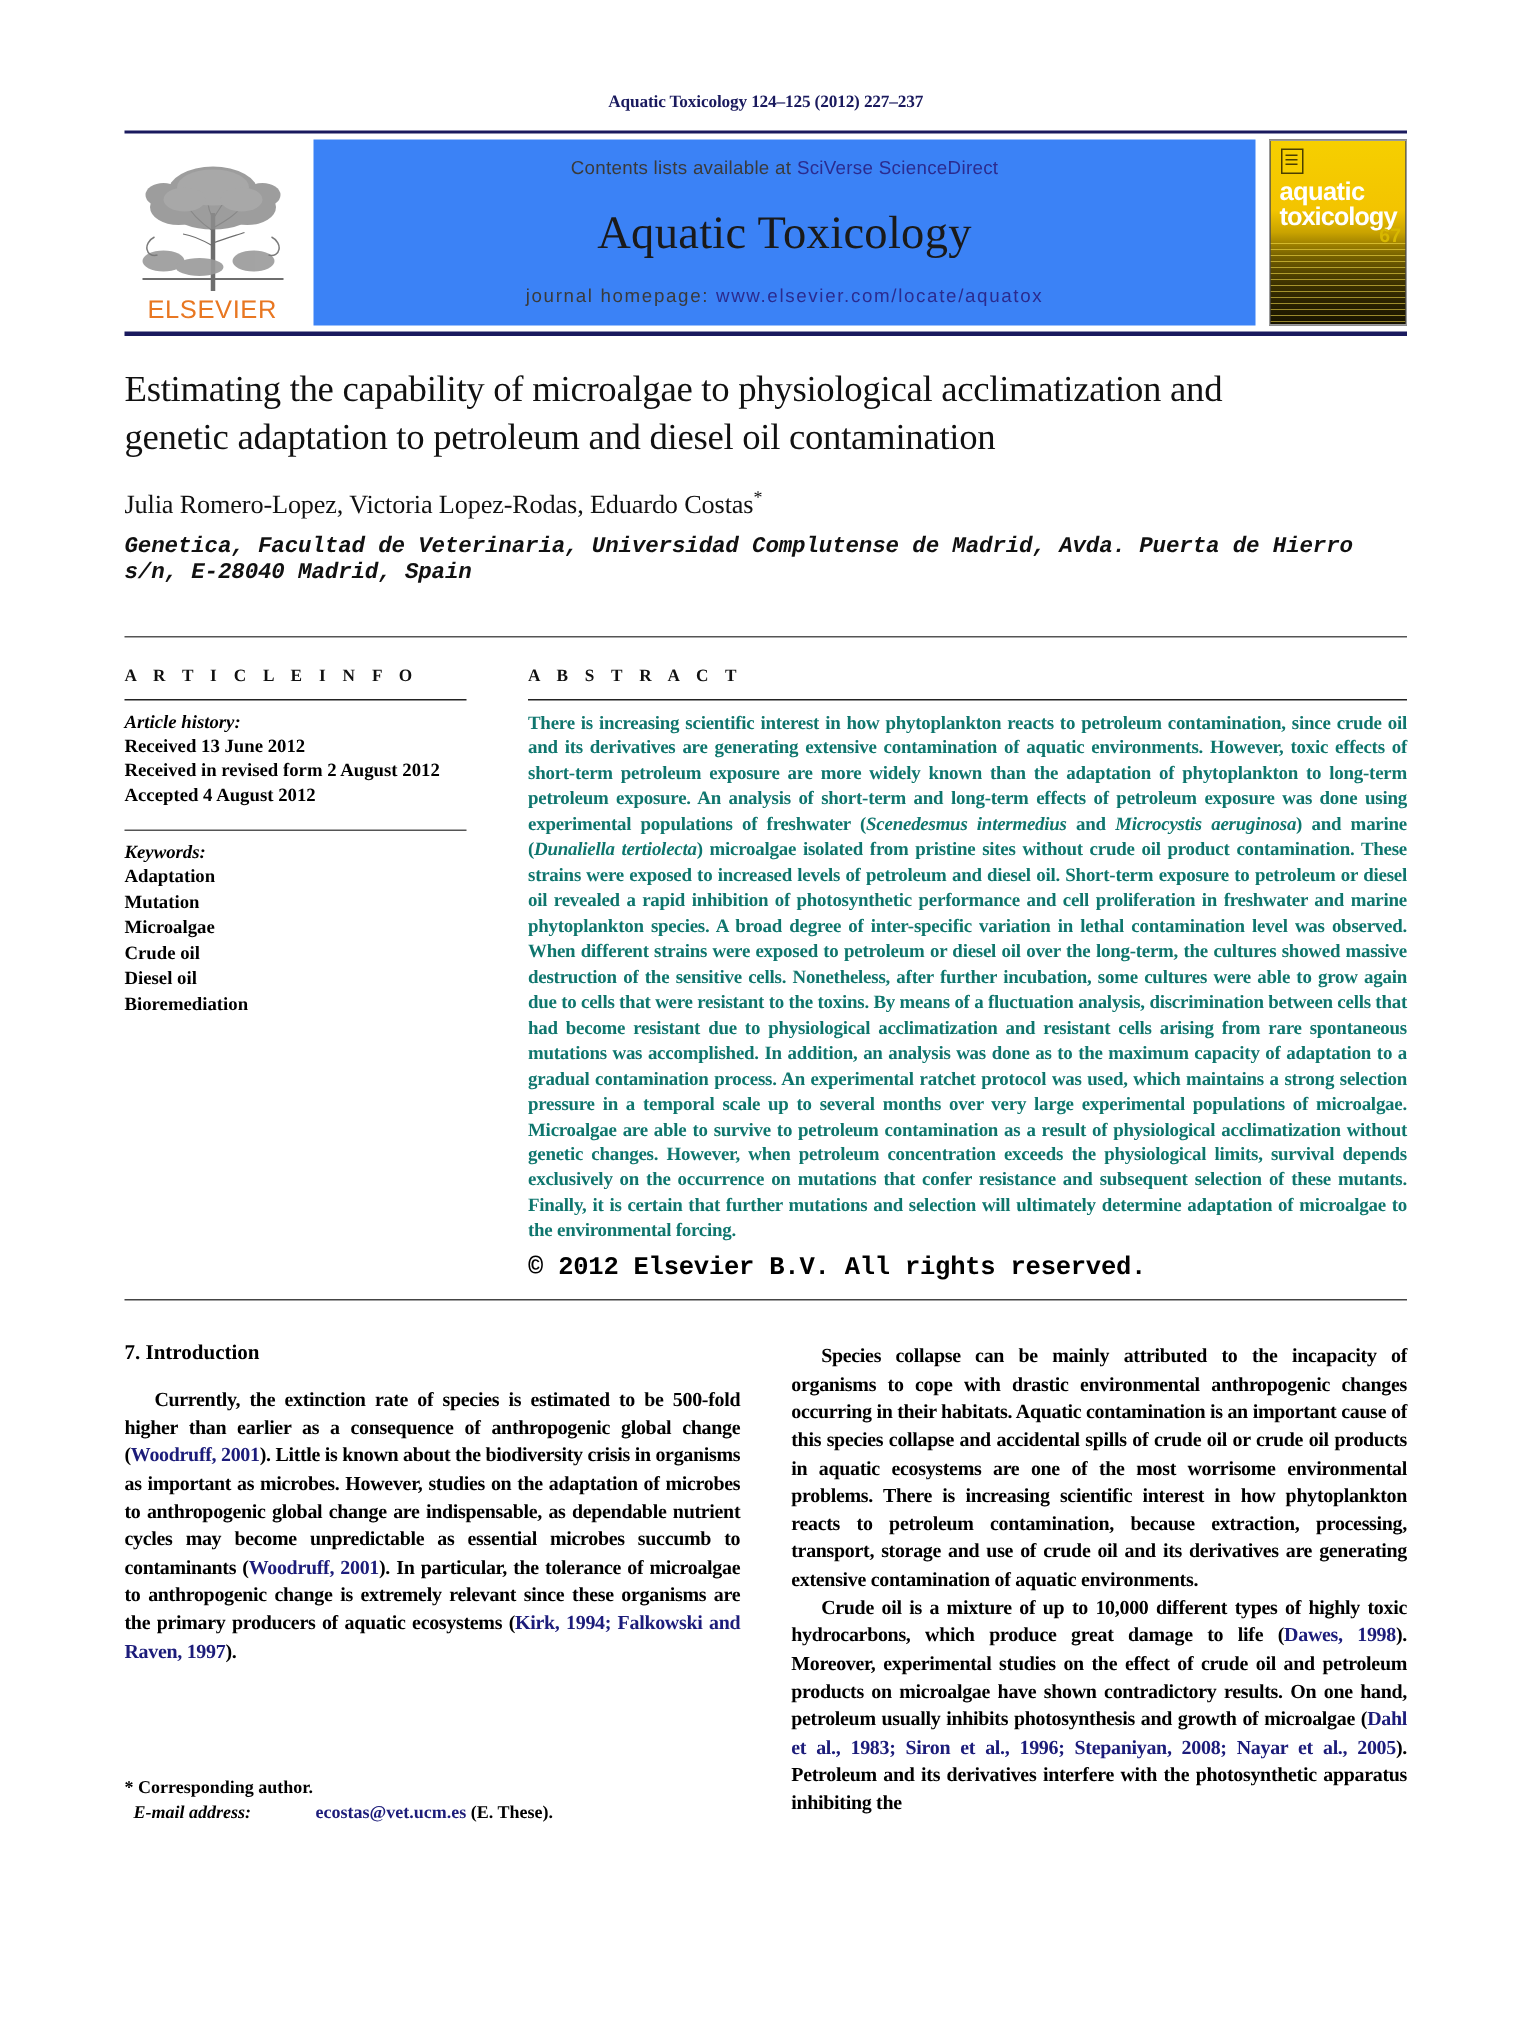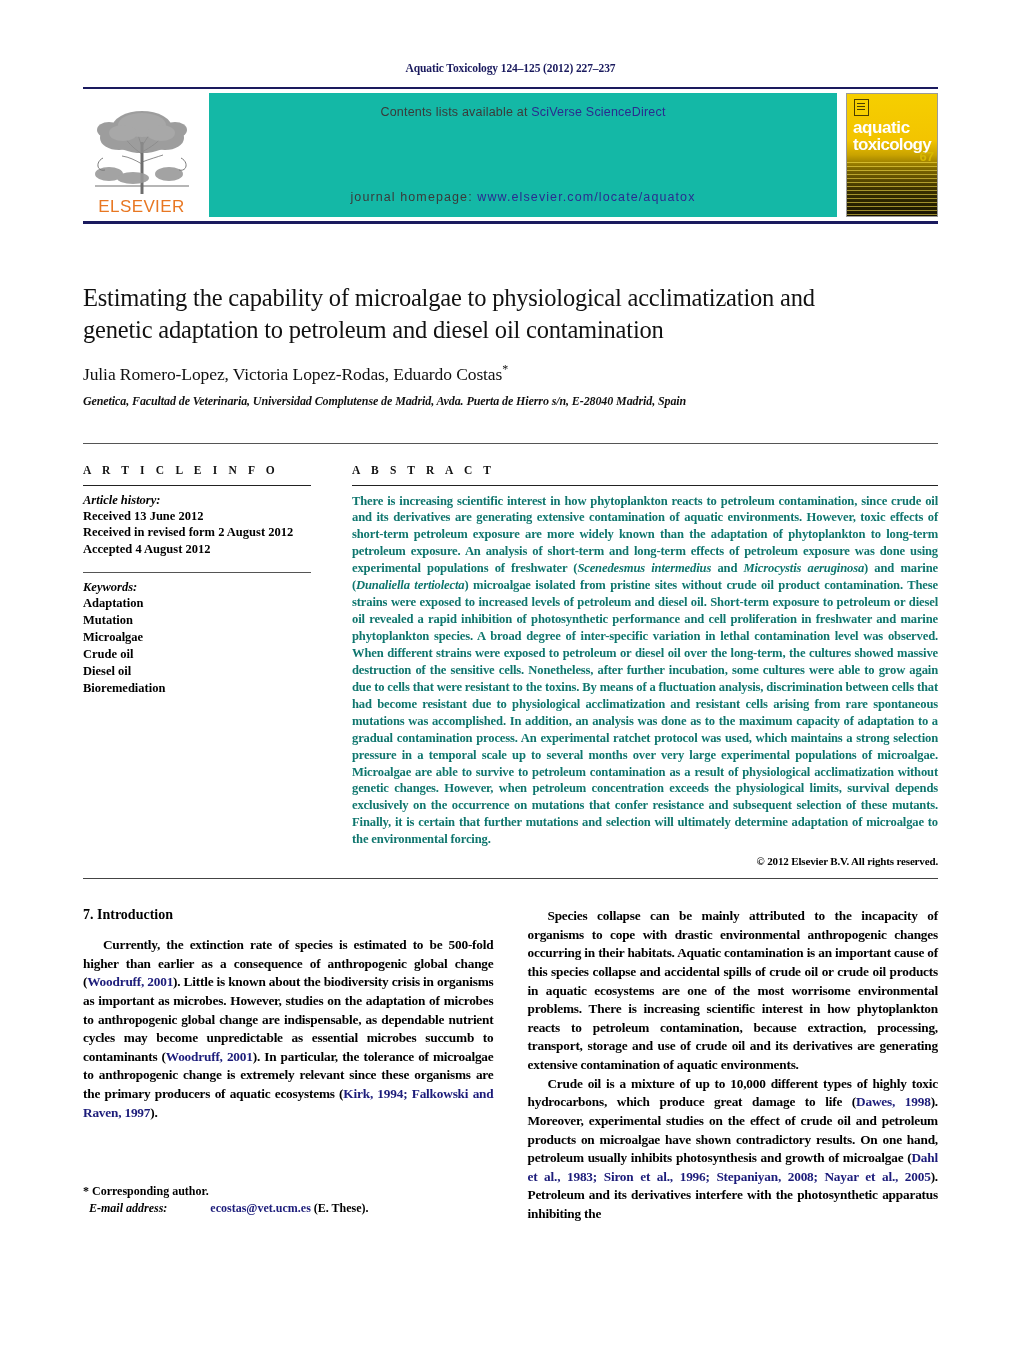--- a/index.html
+++ b/index.html
@@ -62,21 +62,21 @@
   .elsevier-word {
     font-family: Liberation Sans, sans-serif;
     color: #e87722;
     font-size: 17px;
     letter-spacing: 0.4px;
     line-height: 1;
     font-weight: 400;
   }
   .journal-band {
     flex: 1 1 auto;
-    background: #14b8a6;
+    background: #3b82f6;
     margin: 0 9px 0 9px;
     display: flex;
     flex-direction: column;
     align-items: center;
     justify-content: space-between;
     padding: 12px 0 13px 0;
     box-sizing: border-box;
   }
   .contents-line {
     font-family: "Liberation Sans", sans-serif;
@@ -155,44 +155,44 @@
   }
   .cover-ripples {
     position: absolute;
     left: 0; right: 0; top: 68px; bottom: 0;
     background: repeating-linear-gradient(180deg,
        rgba(255,230,80,0.55) 0px, rgba(255,230,80,0.55) 1px,
        rgba(0,0,0,0.0) 1px, rgba(0,0,0,0.0) 4px);
   }
 
   
-  .title-block { padding-top: 58px; }
+  .title-block { padding-top: 20px; }
   .paper-title {
     font-family: "Liberation Serif", serif;
     font-size: 24.5px;
     line-height: 1.30;
     color: #111111;
     margin: 0;
     font-weight: 400;
     letter-spacing: -0.2px;
     max-width: 780px;
   }
   .authors {
     font-family: "Liberation Serif", serif;
     font-size: 17.5px;
     margin-top: 16px;
     color: #111111;
     letter-spacing: -0.1px;
   }
   .authors .star { font-size: 12px; vertical-align: super; }
   .affiliation {
-    font-family: Liberation Serif, serif;
+    font-family: Liberation Mono, monospace;
     font-style: italic;
     font-weight: bold;
-    font-size: 12px;
+    font-size: 15px;
     margin-top: 9px;
     color: #111111;
     letter-spacing: -0.1px;
   }
 
   
   .info-abstract {
     display: flex;
     margin-top: 34px;
     border-top: 1.6px solid #555;
@@ -237,24 +237,24 @@
     font-family: "Liberation Serif", serif;
     font-weight: bold;
     font-size: 12.6px;
     line-height: 1.345;
     text-align: justify;
     color: #0f766e;
     letter-spacing: -0.15px;
   }
   .abstract-body i { font-style: italic; }
   .copyright {
-    font-family: Liberation Serif, serif;
-    font-weight: bold;
-    font-size: 11px;
-    text-align: right;
+    font-family: Liberation Mono, monospace;
+    font-weight: bold;
+    font-size: 17px;
+    text-align: left;
     margin-top: 7px;
     letter-spacing: -0.15px;
   }
   .abs-bottom-rule {
     border-top: 1.3px solid #444;
     margin-top: 11px;
   }
 
   
   .body-cols {
@@ -367,20 +367,21 @@
         <path d="M14 56 C6 60 8 70 16 68" stroke="#7a7a7a" stroke-width="1" fill="none"></path>
         <path d="M92 56 C100 60 98 70 90 68" stroke="#7a7a7a" stroke-width="1" fill="none"></path>
       </svg>
       <div class="elsevier-word">ELSEVIER</div>
     </div>
 
     <div class="journal-band">
       <div class="contents-line">
         <span>Contents lists available at </span><span class="sd">SciVerse ScienceDirect</span>
       </div>
+      <div class="journal-name">Aquatic Toxicology</div>
       <div class="homepage-line">
         <span>journal homepage: </span><span class="url">www.elsevier.com/locate/aquatox</span>
       </div>
     </div>
 
     <div class="cover-thumb">
       <div class="cover-inner"></div>
       <div class="cover-el"></div>
       <div class="cover-t1">aquatic</div>
       <div class="cover-t2">toxicology</div>

